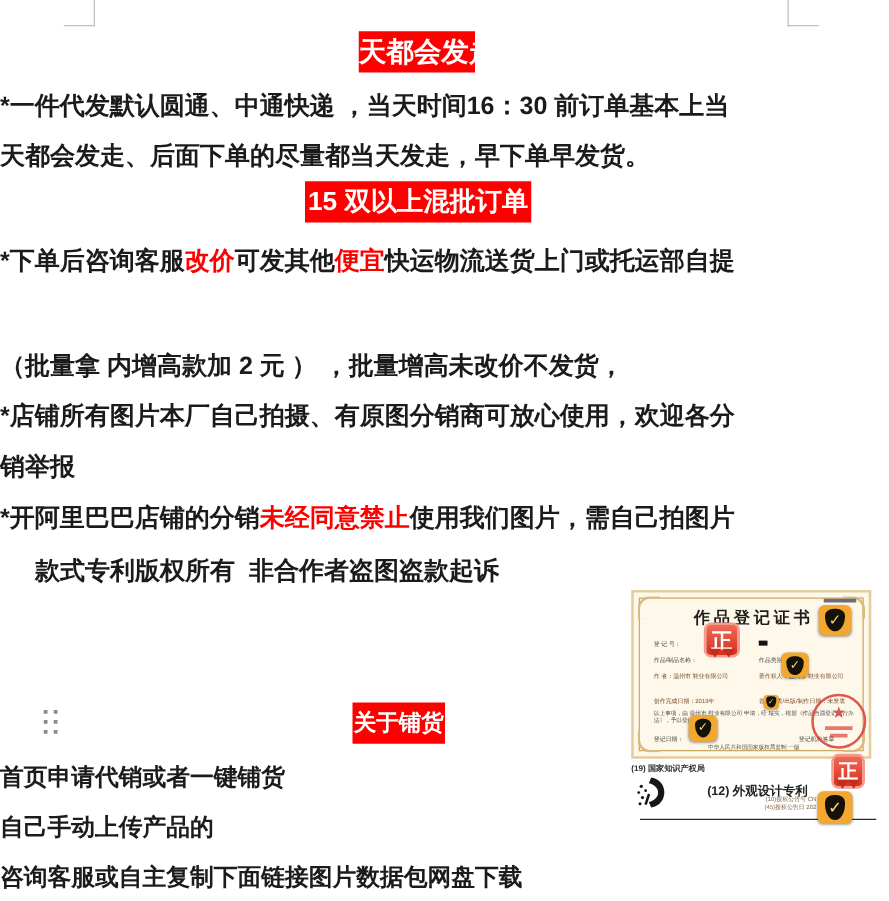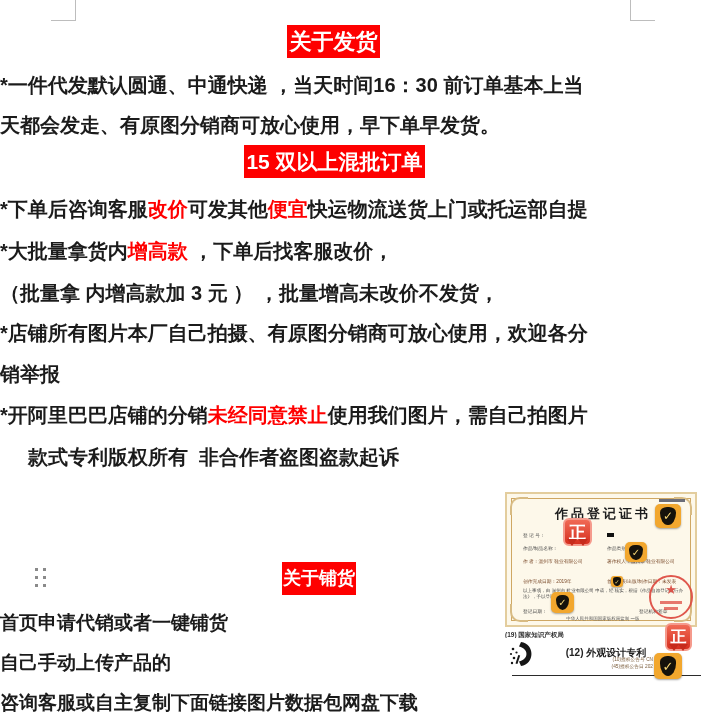--- a/index.html
+++ b/index.html
@@ -33,21 +33,21 @@
   .l8{top:321px;} .l9{top:362px;} .l10{top:403px;} .l11{top:445px;padding-left:28px;}
   .narrow{width:638px;font-size:19px;}
   .bl1{top:611px;} .bl2{top:651px;} .bl3{top:691px;font-size:19px;}
 
   
   .drag-handle{position:absolute;left:35px;top:568px;display:grid;
     grid-template-columns:repeat(2,3px);gap:5px 5px;cursor:move;}
   .dot{width:3px;height:3px;background:#8a8a8a;}
 
   
-  .cert-area{position:absolute;left:493px;top:487px;width:214px;height:200px;background:#fff;}
+  .cert-area{position:absolute;left:493px;top:467px;width:214px;height:200px;background:#fff;}
 
   .cert-card{position:absolute;left:12px;top:5px;width:192px;height:135px;
     background:var(--cert-background);border:2px solid #e3cd9d;box-sizing:border-box;}
   .cert-inner{position:absolute;inset:4px;border:1px solid var(--cert-gold);}
   .corner{position:absolute;width:16px;height:16px;border:2px solid #d8bb83;}
   .corner.ctl{left:3px;top:3px;border-right:none;border-bottom:none;border-top-left-radius:10px;}
   .corner.ctr{right:3px;top:3px;border-left:none;border-bottom:none;border-top-right-radius:10px;}
   .corner.cbl{left:3px;bottom:3px;border-right:none;border-top:none;border-bottom-left-radius:10px;}
   .corner.cbr{right:3px;bottom:3px;border-left:none;border-top:none;border-bottom-right-radius:10px;}
 
@@ -112,28 +112,27 @@
   .patent-rule{position:absolute;left:19px;top:188px;width:189px;height:1px;background:#2b2b2b;}
 </style>
 </head>
 <body>
 
 <div class="page">
 
   <div class="crop-mark tl"></div>
   <div class="crop-mark tr"></div>
 
-  <div class="red-header h1">关于发货</div>
+  <div class="red-header h1">天都会发走</div>
   <div class="bodyline l2">*一件代发默认圆通、中通快递 ，当天时间16：30 前订单基本上当</div>
-  <div class="bodyline l3">天都会发走、有原图分销商可放心使用，早下单早发货。</div>
+  <div class="bodyline l3">天都会发走、后面下单的尽量都当天发走，早下单早发货。</div>
 
   <div class="red-header h2">15 双以上混批订单</div>
   <div class="bodyline l5"><span>*下单后咨询客服</span><span class="red">改价</span><span>可发其他</span><span class="red">便宜</span><span>快运物流送货上门或托运部自提</span></div>
-  <div class="bodyline l6"><span>*大批量拿货内</span><span class="red">增高款</span><span> ，下单后找客服改价，</span></div>
-  <div class="bodyline l7">（批量拿 内增高款加 3 元 ） ，批量增高未改价不发货，</div>
+  <div class="bodyline l7">（批量拿 内增高款加 2 元 ） ，批量增高未改价不发货，</div>
   <div class="bodyline l8">*店铺所有图片本厂自己拍摄、有原图分销商可放心使用，欢迎各分</div>
   <div class="bodyline l9">销举报</div>
   <div class="bodyline l10"><span>*开阿里巴巴店铺的分销</span><span class="red">未经同意禁止</span><span>使用我们图片，需自己拍图片</span></div>
   <div class="bodyline l11">款式专利版权所有  非合作者盗图盗款起诉</div>
 
   <div class="cert-area">
 
     <div class="cert-card">
       <div class="cert-inner"></div>
       <div class="corner ctl"></div>

